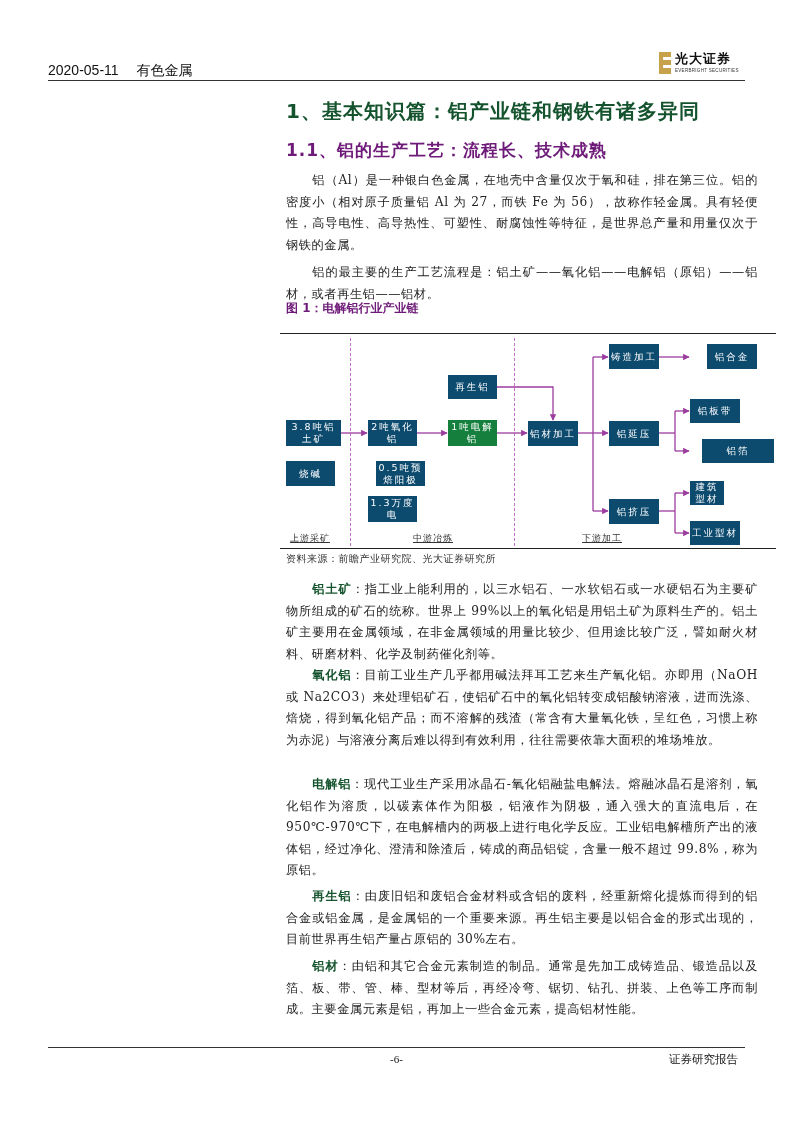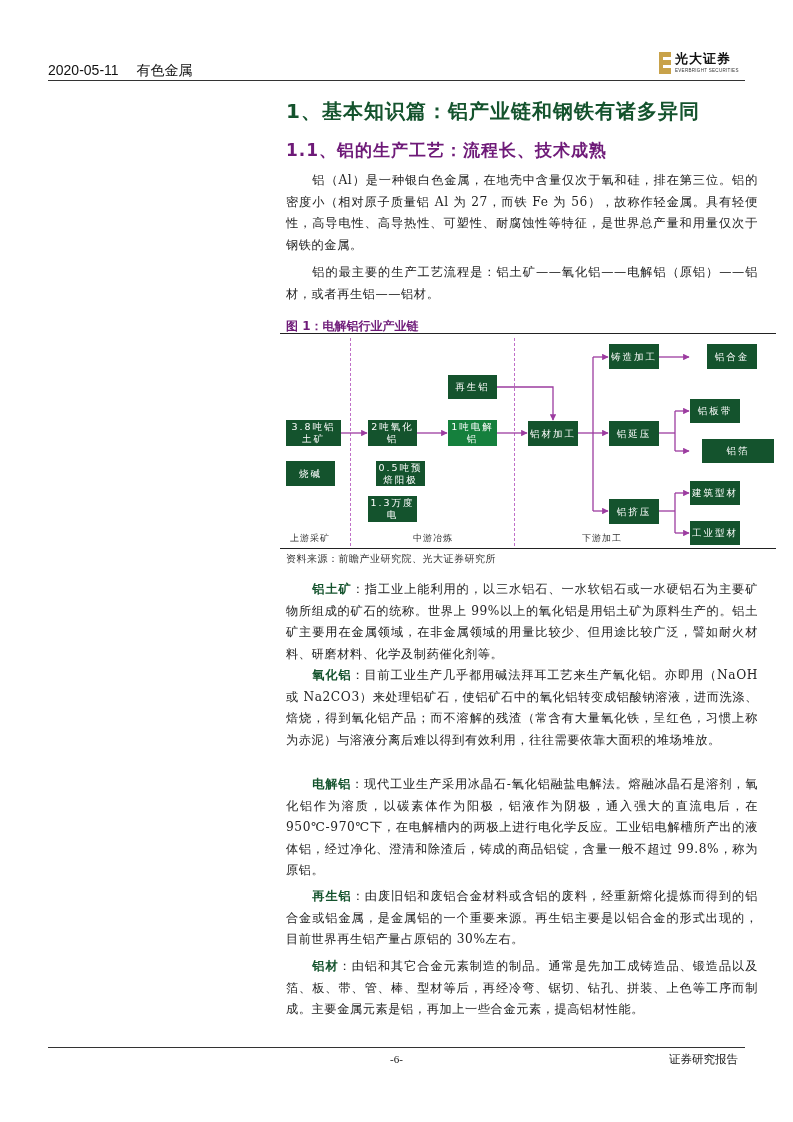--- a/index.html
+++ b/index.html
@@ -12,28 +12,28 @@
   .logo-mark { position:absolute; left:0; top:2px; width:12px; height:22px; background:#c8a24a; }
   .logo-mark::before { content:""; position:absolute; left:4px; top:5px; width:8px; height:3px; background:#fff; }
   .logo-mark::after { content:""; position:absolute; left:4px; top:13px; width:8px; height:3px; background:#fff; }
   .logo-cn { position:absolute; left:16px; top:0px; font-family:"DejaVu Serif", serif; font-weight:bold; font-size:13px; color:#111; letter-spacing:1px; white-space:nowrap; }
   .logo-en { position:absolute; left:16px; top:18px; font-family:"Liberation Sans", sans-serif; font-size:4.5px; color:#333; white-space:nowrap; letter-spacing:0.3px; }
   .h1 { left:286px; top:98px; font-size:20px; font-weight:bold; color:#14532d; letter-spacing:1px; white-space:nowrap; }
   .h2 { left:286px; top:139px; font-size:17px; font-weight:bold; color:#6e1a78; letter-spacing:1px; white-space:nowrap; }
   .para { left:286px; width:472px; font-family:"DejaVu Serif", serif; font-size:12.2px; line-height:21.6px; color:#222; text-align:justify; letter-spacing:0.6px; }
   .para .ind { display:inline-block; width:26px; }
   .para b { font-weight:bold; color:#14532d; }
-  .fig-title { left:286px; top:318px; font-size:12px; font-weight:bold; color:#6e1a78; white-space:nowrap; }
+  .fig-title { left:286px; top:300px; font-size:12px; font-weight:bold; color:#6e1a78; white-space:nowrap; }
   .fig-rule-top { left:280px; top:333px; width:496px; border-top:1.5px solid #222; }
   .fig-rule-bot { left:280px; top:548px; width:496px; border-top:1.5px solid #222; }
   .src { left:286px; top:552px; font-family:"DejaVu Serif", serif; font-size:10px; color:#333; white-space:nowrap; letter-spacing:0.5px; }
   .vdash { width:0; border-left:1px dashed #c070c8; }
-  .box { position:absolute; background:#14532d; color:#fff; font-size:9.5px; line-height:12px; text-align:center; display:flex; align-items:center; justify-content:center; letter-spacing:2px; box-sizing:border-box; padding:0 2px; }
+  .box { position:absolute; background:#0c4a6e; color:#fff; font-size:9.5px; line-height:12px; text-align:center; display:flex; align-items:center; justify-content:center; letter-spacing:2px; box-sizing:border-box; padding:0 2px; }
   .box.orange { background:#15803d; }
-  .zone { position:absolute; font-family:"DejaVu Serif", serif; font-size:9px; color:#333; white-space:nowrap; letter-spacing:1px; }
+  .zone { position:absolute; font-family:"DejaVu Serif", serif; font-size:9px; color:#333; white-space:nowrap; letter-spacing:1px;text-decoration:underline; }
   .foot-rule { left:48px; top:1047px; width:697px; border-top:1.5px solid #333; }
   .page-num { left:390px; top:1053px; font-family:"Liberation Serif", serif; font-size:11px; color:#111; }
   .foot-right { left:669px; top:1052px; font-family:"DejaVu Serif", serif; font-size:11.5px; color:#111; white-space:nowrap; }
   svg.lines { position:absolute; left:0; top:0; }
 </style>
 </head>
 <body>
 
 <div class="abs hdr-left">
   <span>2020-05-11</span>
@@ -92,21 +92,21 @@
 <div class="box" style="left:368px; top:496px; width:49px; height:26px;">1.3万度电</div>
 <div class="box orange" style="left:448px; top:420px; width:49px; height:26px;">1吨电解铝</div>
 <div class="box" style="left:448px; top:375px; width:49px; height:24px;">再生铝</div>
 <div class="box" style="left:528px; top:421px; width:50px; height:25px;text-align:right;">铝材加工</div>
 <div class="box" style="left:609px; top:344px; width:50px; height:25px;">铸造加工</div>
 <div class="box" style="left:690px; top:344px; width:50px; height:25px;margin-left:17px;">铝合金</div>
 <div class="box" style="left:609px; top:421px; width:50px; height:25px;">铝延压</div>
 <div class="box" style="left:690px; top:399px; width:50px; height:24px;">铝板带</div>
 <div class="box" style="left:690px; top:439px; width:72px; height:24px;margin-left:12px;">铝箔</div>
 <div class="box" style="left:609px; top:499px; width:50px; height:25px;">铝挤压</div>
-<div class="box" style="left:690px; top:481px; width:50px; height:24px;">建筑型材</div>
+<div class="box" style="left:690px; top:481px; width:34px; height:24px;">建筑型材</div>
 <div class="box" style="left:690px; top:521px; width:50px; height:24px;">工业型材</div>
 
 <div class="zone" style="left:290px; top:532px;">上游采矿</div>
 <div class="zone" style="left:413px; top:532px;">中游冶炼</div>
 <div class="zone" style="left:582px; top:532px;">下游加工</div>
 
 <div class="abs fig-rule-bot"></div>
 <div class="abs src">资料来源：前瞻产业研究院、光大证券研究所</div>
 
 <div class="abs para" style="top:579px;"><span class="ind"></span><b>铝土矿</b><span>：指工业上能利用的，以三水铝石、一水软铝石或一水硬铝石为主要矿物所组成的矿石的统称。世界上 99%以上的氧化铝是用铝土矿为原料生产的。铝土矿主要用在金属领域，在非金属领域的用量比较少、但用途比较广泛，譬如耐火材料、研磨材料、化学及制药催化剂等。</span></div>

